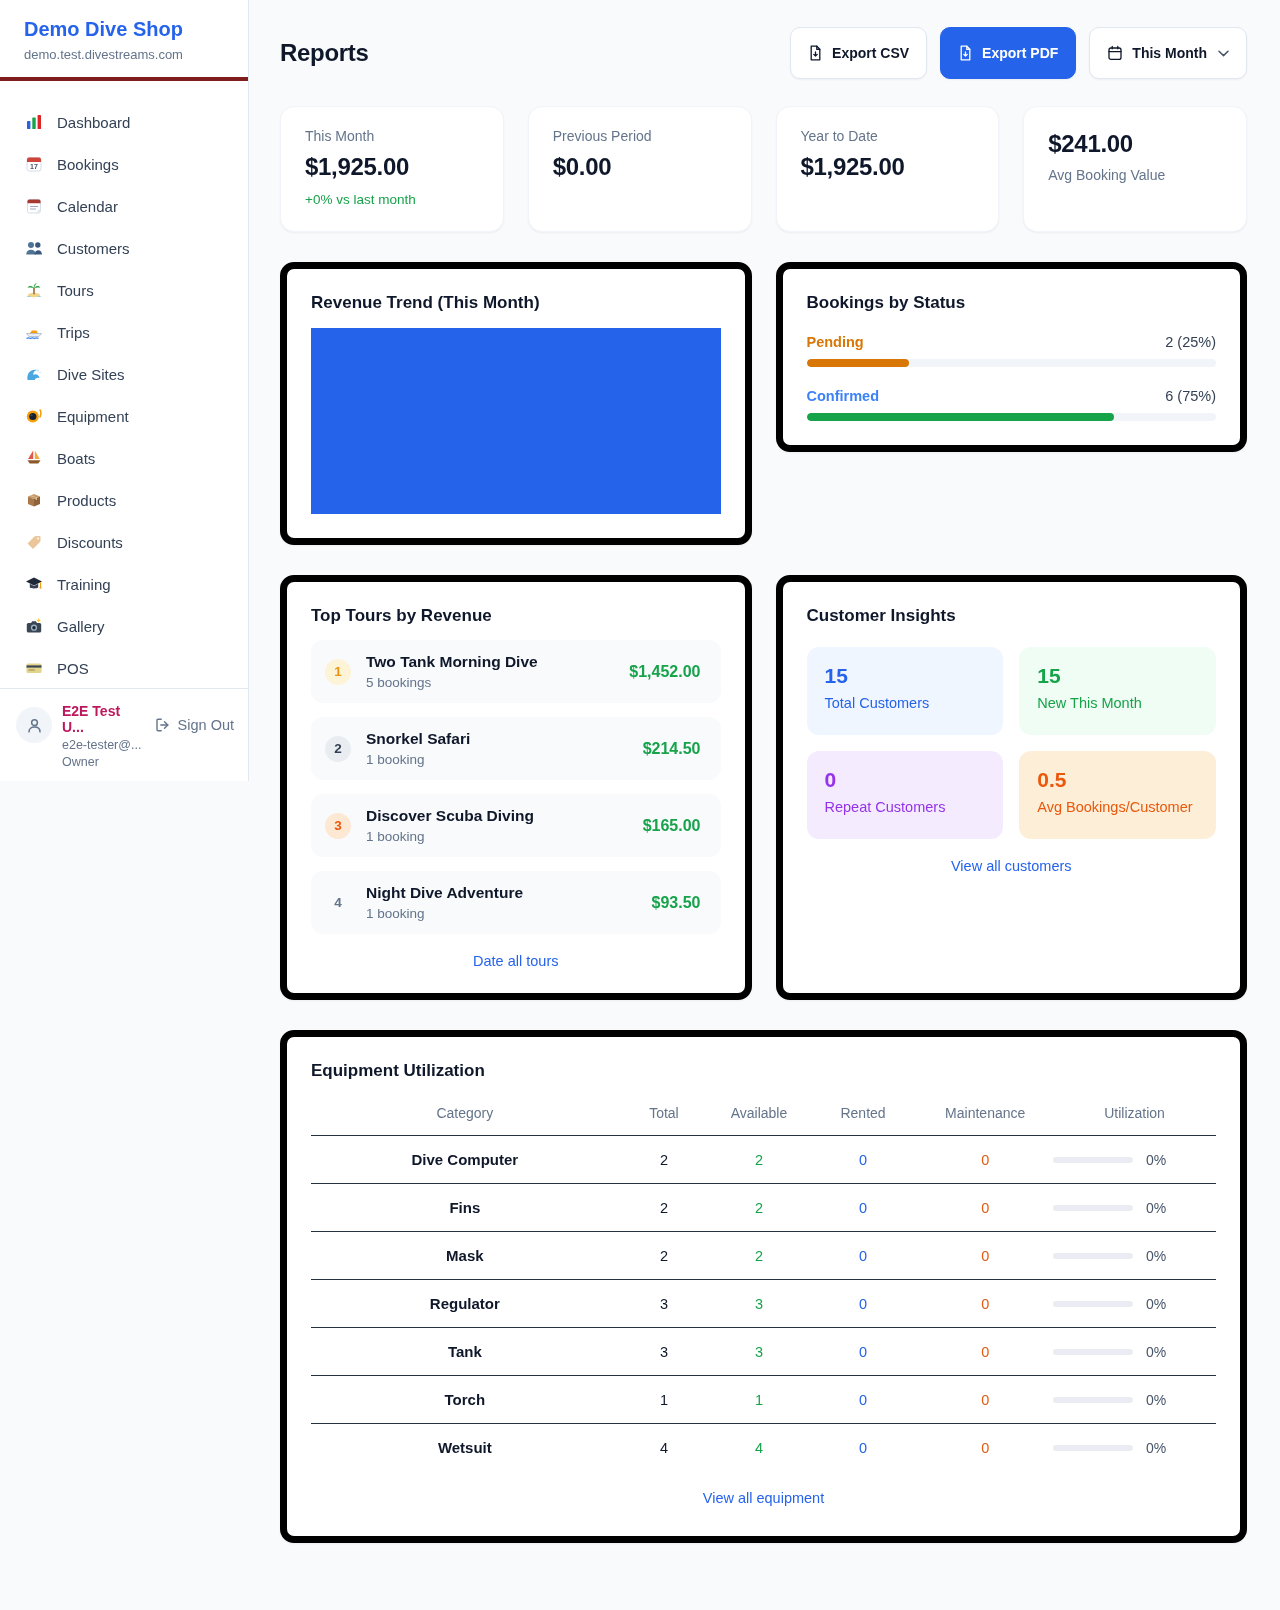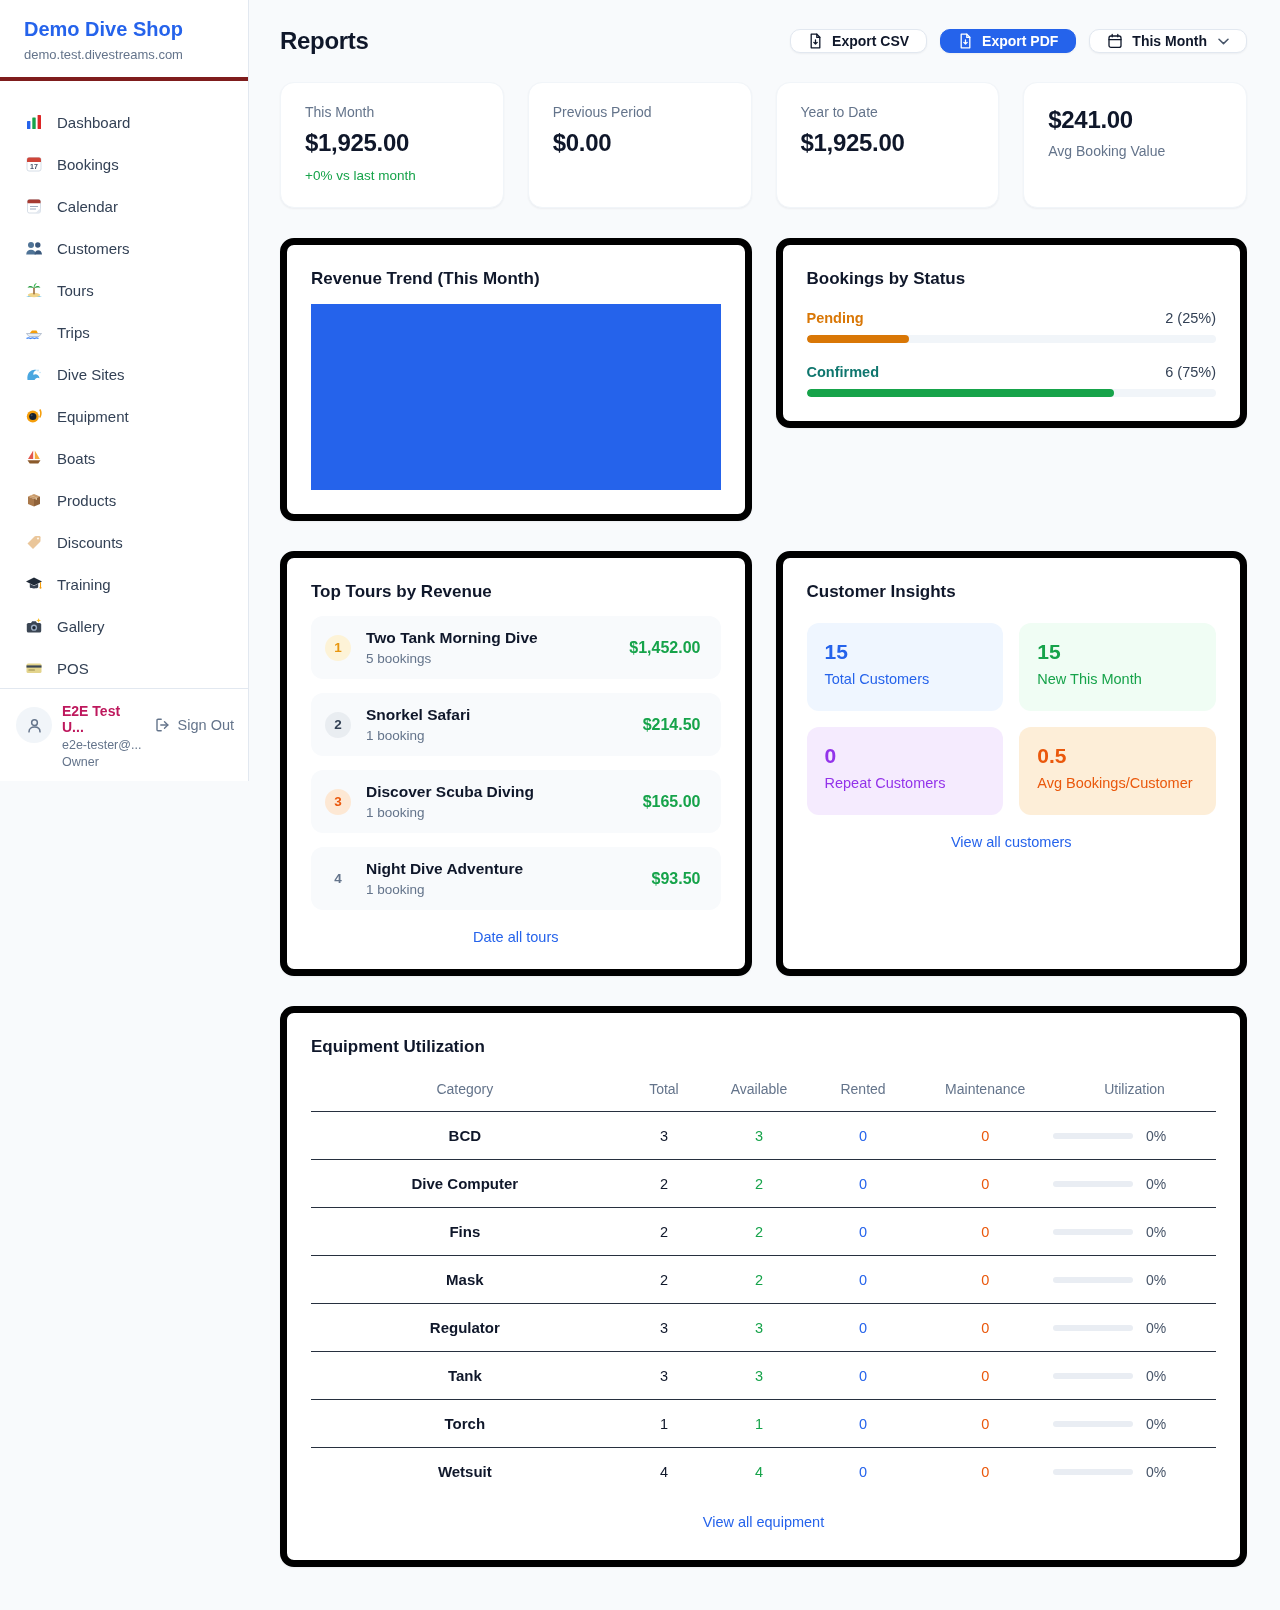--- a/index.html
+++ b/index.html
@@ -41,21 +41,21 @@
   .signout {
     margin-left:auto; display:flex; align-items:center; gap:7px;
     color:#64748b; font-size:14.5px; cursor:pointer; margin-top:16px; white-space:nowrap;
   }
   
   .main { margin-left:249px; padding:27px 33px 40px 31px; }
   .main-header { display:flex; align-items:center; justify-content:space-between; }
   .page-title { font-size:24px; font-weight:bold; letter-spacing:-0.3px; }
   .header-actions { display:flex; gap:13px; }
   .btn {
-    height:24px; display:inline-flex; align-items:center; gap:9px;
+    height:52px; display:inline-flex; align-items:center; gap:9px;
     padding:0 17px; border-radius:10px; font-size:14px; font-weight:bold;
     background:#fff; border:1px solid #e2e8f0; color:#0f172a; cursor:pointer;
     box-shadow:0 1px 2px rgba(15,23,42,.05);
   }
   .btn-primary { background:#2563eb; border-color:#2563eb; color:#fff; }
   .chev { margin-left:2px; }
   
   .stats-row { display:flex; gap:24px; margin-top:27px; }
   .stat-card {
     flex:1; background:#fff; border-radius:14px; padding:21px 24px 24px;
@@ -370,21 +370,21 @@
         <div class="status-head">
           <span class="status-label" style="color: rgb(217, 119, 6);">Pending</span>
           <span class="status-count">2 (25%)</span>
         </div>
         <div class="track">
           <div class="fill" style="width: 25%; background: rgb(217, 119, 6);"></div>
         </div>
       </div>
       <div class="status-group">
         <div class="status-head">
-          <span class="status-label" style="color: #0f766e;">Confirmed</span>
+          <span class="status-label" style="color: #3b82f6;">Confirmed</span>
           <span class="status-count">6 (75%)</span>
         </div>
         <div class="track">
           <div class="fill" style="width: 75%; background: rgb(22, 163, 74);"></div>
         </div>
       </div>
     </div>
   </div>
 
   <div class="grid-2 stretch">
@@ -470,35 +470,20 @@
           <th class="al">Category</th>
           <th>Total</th>
           <th>Available</th>
           <th>Rented</th>
           <th>Maintenance</th>
           <th class="al">Utilization</th>
         </tr>
       </thead>
       <tbody>
         <tr>
-          <td class="al cat">BCD</td>
-          <td class="c-total">3</td>
-          <td style="color: rgb(22, 163, 74);">3</td>
-          <td style="color: rgb(37, 99, 235);">0</td>
-          <td style="color: rgb(234, 88, 12);">0</td>
-          <td class="al">
-              <div class="util-cell">
-                <div class="util-track">
-                  <div class="util-fill" style="width: 0%;"></div>
-                </div>
-                <span class="util-pct">0%</span>
-              </div>
-            </td>
-        </tr>
-        <tr>
           <td class="al cat">Dive Computer</td>
           <td class="c-total">2</td>
           <td style="color: rgb(22, 163, 74);">2</td>
           <td style="color: rgb(37, 99, 235);">0</td>
           <td style="color: rgb(234, 88, 12);">0</td>
           <td class="al">
               <div class="util-cell">
                 <div class="util-track">
                   <div class="util-fill" style="width: 0%;"></div>
                 </div>

